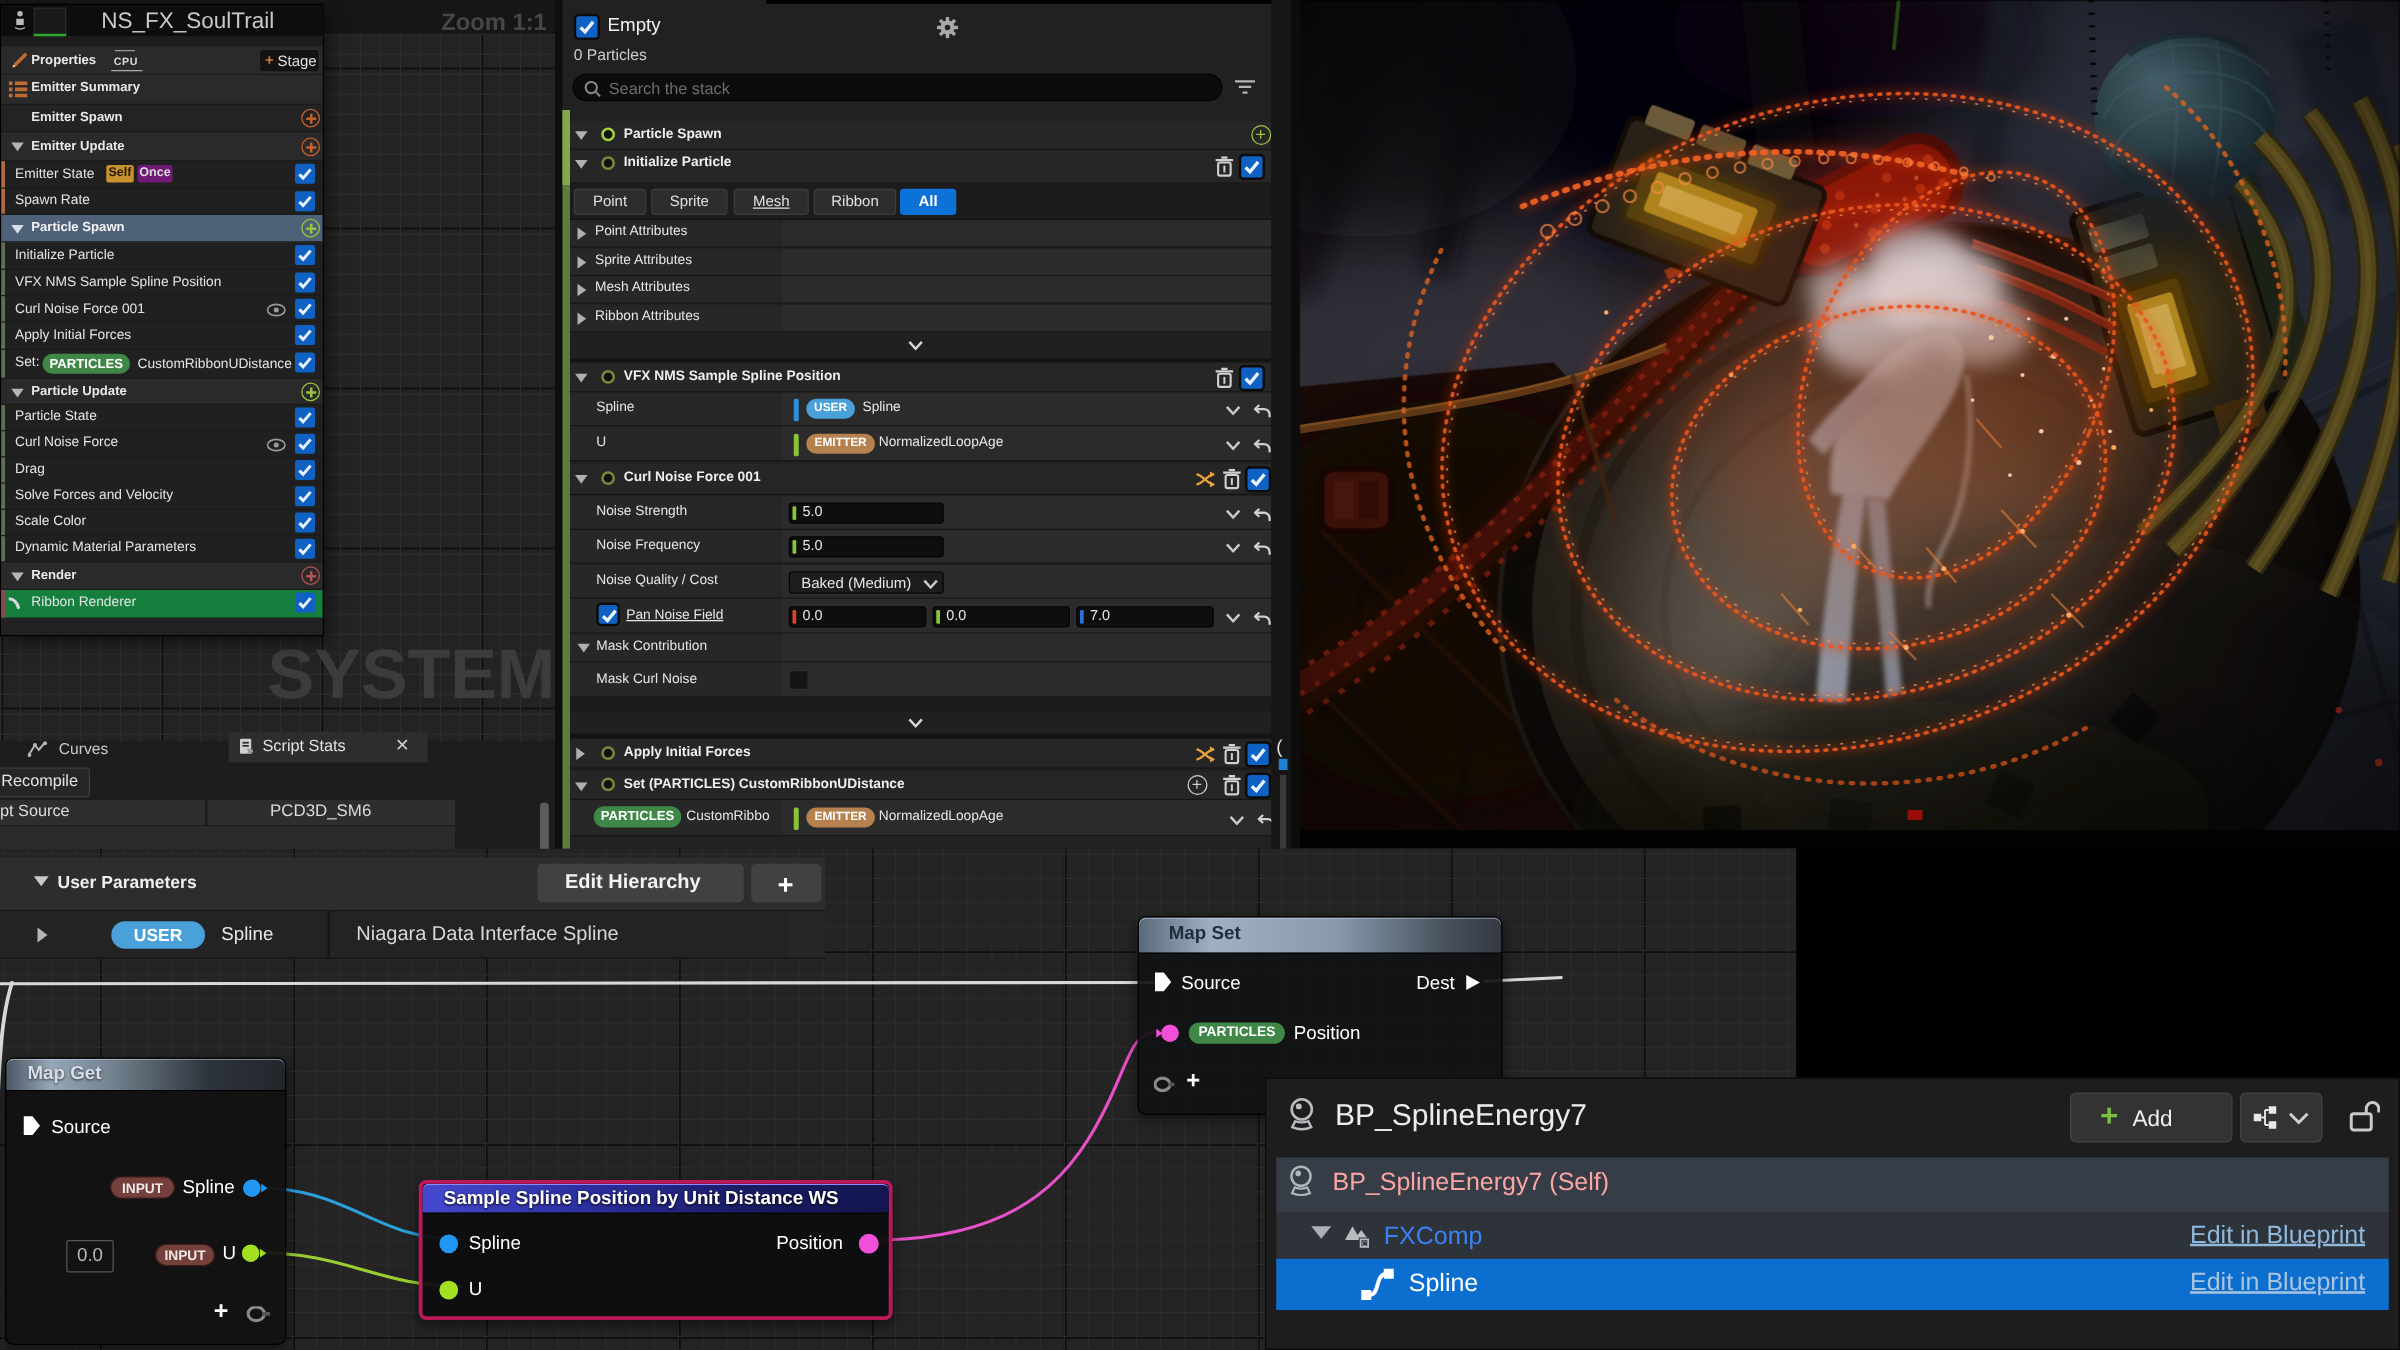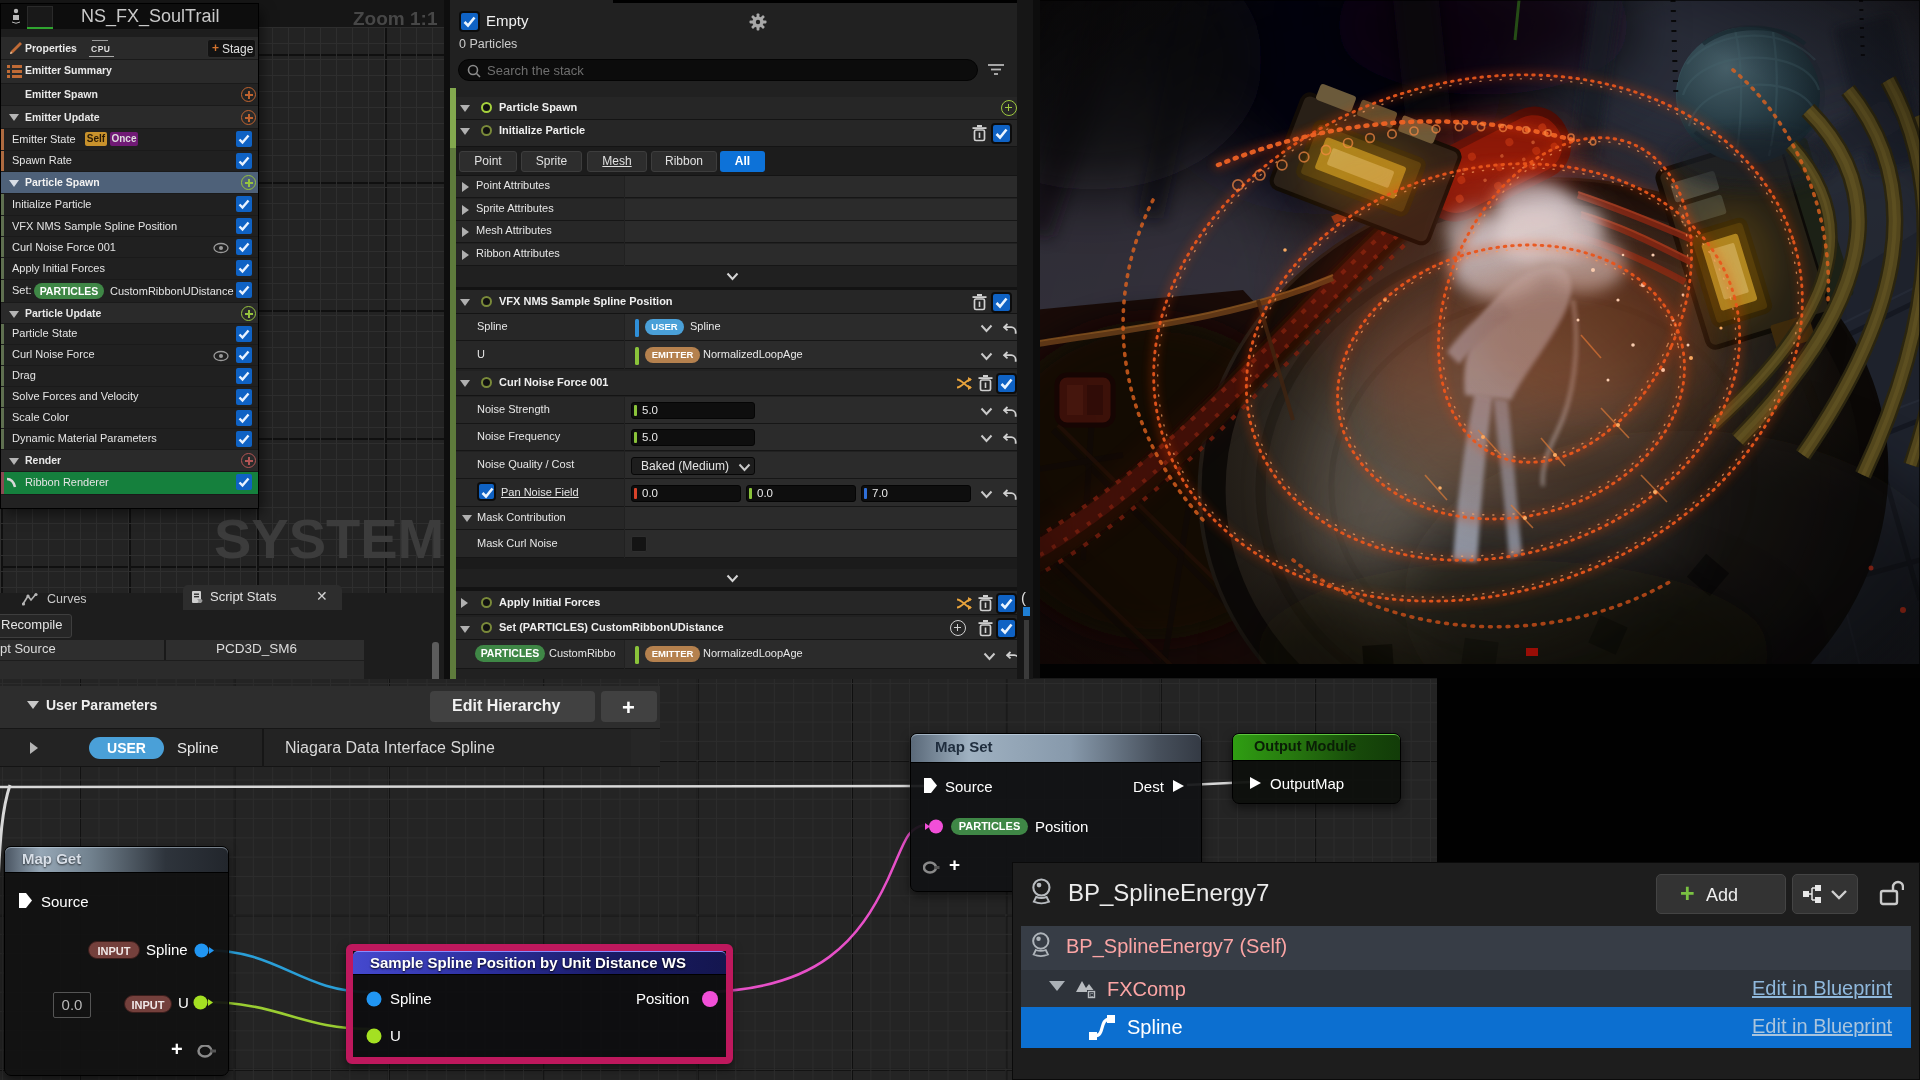--- a/index.html
+++ b/index.html
@@ -897,21 +897,21 @@
 <svg style="position:absolute;left:188px;top:148px;" width="22" height="15">
         <circle cx="7.5" cy="7.5" r="7" fill="#a4e022"></circle>
         <path d="M15 4 L20 7.5 L15 11z" fill="#a4e022"></path>
       </svg>
 <div style="position:absolute;left:166px;top:191px;font:bold 20px 'Liberation Sans';color:#fff;">+</div>
 <svg style="position:absolute;left:192px;top:198px;" width="20" height="13">
         <ellipse cx="8" cy="6" rx="6.5" ry="5.5" fill="none" stroke="#8a8a8a" stroke-width="2.5"></ellipse>
         <path d="M13 6 l6 0" stroke="#555" stroke-width="3"></path>
       </svg>
 </div>
-<div class="abs" style="left:346px;top:944px;width:373px;height:106px;background:rgba(14,14,16,0.95);border:7px solid #be185d;border-radius:6px;box-shadow:0 4px 10px rgba(0,0,0,0.5);">
+<div class="abs" style="left:335px;top:944px;width:373px;height:106px;background:rgba(14,14,16,0.95);border:3px solid #be185d;border-radius:6px;box-shadow:0 4px 10px rgba(0,0,0,0.5);">
 <div style="position:absolute;left:0;top:0;width:100%;height:24px;border-radius:5px 5px 0 0;background:linear-gradient(90deg,#4549cf 0%,#2c2f9e 35%,#191b64 70%,#14164f 100%);border-top:1.5px solid #8a8cff;border-bottom:1px solid #000;box-sizing:border-box;"></div>
 <div style="position:absolute;left:17px;top:3px;font:bold 15px 'Liberation Sans';color:#fff;text-shadow:0 1px 2px #000;">Sample Spline Position by Unit Distance WS</div>
 <svg style="position:absolute;left:13px;top:40px;" width="17" height="16">
         <circle cx="8" cy="8" r="7.5" fill="#2196f3"></circle>
       </svg>
 <div style="position:absolute;left:37px;top:39px;font:15px 'Liberation Sans';color:#fff;">Spline</div>
 <svg style="position:absolute;left:13px;top:77px;" width="17" height="16">
         <circle cx="8" cy="8" r="7.5" fill="#a4e022"></circle>
       </svg>
 <div style="position:absolute;left:37px;top:76px;font:15px 'Liberation Sans';color:#fff;">U</div>
@@ -935,28 +935,20 @@
         <path d="M2 4 L7 7.5 L2 11z" fill="#f24fd8"></path>
         <circle cx="13" cy="7.5" r="7" fill="#f24fd8"></circle>
       </svg>
 <div style="position:absolute;left:40px;top:84px;width:77px;height:17px;background:#3f8746;border-radius:9px;font:bold 11px 'Liberation Sans';color:#fff;text-align:center;line-height:17px;">PARTICLES</div>
 <div style="position:absolute;left:124px;top:84px;font:15px 'Liberation Sans';color:#fff;">Position</div>
 <svg style="position:absolute;left:12px;top:127px;" width="40" height="14">
         <ellipse cx="7" cy="6.5" rx="6" ry="5" fill="none" stroke="#8a8a8a" stroke-width="2.5"></ellipse>
         <path d="M11.5 6.5 l5 0" stroke="#555" stroke-width="3"></path>
       </svg>
 <div style="position:absolute;left:38px;top:120px;font:bold 19px 'Liberation Sans';color:#fff;">+</div>
-</div>
-<div class="abs" style="left:1232px;top:733px;width:167px;height:69px;background:rgba(14,16,13,0.95);border:1px solid #000;border-radius:7px;box-shadow:0 4px 10px rgba(0,0,0,0.5);">
-<div style="position:absolute;left:0;top:0;width:100%;height:27px;border-radius:6px 6px 0 0;background:linear-gradient(90deg,#2f9e12 0%,#27790f 35%,#17490a 75%,#123c08 100%);border-top:1.5px solid #5cc63e;border-bottom:1px solid #000;box-sizing:border-box;"></div>
-<div style="position:absolute;left:21px;top:4px;font:bold 14.5px 'Liberation Sans';color:#0a1e06;">Output Module</div>
-<svg style="position:absolute;left:16px;top:42px;" width="14" height="14">
-        <path d="M1 1 L12 7 L1 13 Z" fill="#fff"></path>
-      </svg>
-<div style="position:absolute;left:37px;top:41px;font:15px 'Liberation Sans';color:#fff;">OutputMap</div>
 </div>
 <div class="abs" style="left:1012px;top:862px;width:908px;height:218px;background:#1d1d1d;border:1px solid #0a0a0a;box-sizing:border-box;"></div>
 <svg style="position:absolute;left:1030px;top:878px;" width="22.799999999999997" height="26.599999999999998" viewBox="0 0 24 28">
       <circle cx="12" cy="10" r="8.5" fill="none" stroke="#b8bcc0" stroke-width="2.2"></circle>
       <circle cx="9.5" cy="7.5" r="2.5" fill="#b8bcc0"></circle>
       <path d="M4 25 q8 3.5 16 0 l-2.5 -5 q-5.5 2 -11 0 z" fill="none" stroke="#b8bcc0" stroke-width="2"></path>
     </svg>
 <div class="tx" style="position:absolute;left:1068px;top:879px;font:24px 'Liberation Sans';color:#ececec;">BP_SplineEnergy7</div>
 <div class="abs" style="left:1656px;top:874px;width:130px;height:40px;background:#333333;border:1px solid #444;border-radius:5px;box-sizing:border-box;"></div>
 <div class="tx" style="position:absolute;left:1680px;top:879px;font:bold 25px 'Liberation Sans';color:#7ac142;">+</div>
@@ -983,21 +975,21 @@
     </svg>
 <div class="tx" style="position:absolute;left:1066px;top:935px;font:20px 'Liberation Sans';color:#fca5a5;">BP_SplineEnergy7 (Self)</div>
 <div class="abs" style="left:1021px;top:970px;width:890px;height:37px;background:#2e333a;"></div>
 <div style="position:absolute;left:1049px;top:981px;width:0;height:0;border-left:8px solid transparent;border-right:8px solid transparent;border-top:10px solid #aab0b6;"></div>
 <svg class="abs" style="left:1073px;top:975px;" width="26" height="26">
       <path d="M3 17 L9 6 L13 13 L16 9 L22 17 Z" fill="#b8bcc0"></path>
       <rect x="14" y="15" width="9" height="9" fill="#2e333a"></rect>
       <rect x="15.5" y="16.5" width="6" height="6" fill="none" stroke="#b8bcc0" stroke-width="1.4"></rect>
       <text x="16.6" y="21.8" font-family="Liberation Sans" font-size="5.5" fill="#b8bcc0">C</text>
     </svg>
-<div class="tx" style="position:absolute;left:1107px;top:978px;font:20px 'Liberation Sans';color:#fca5a5;">FXComp</div>
+<div class="tx" style="position:absolute;left:1107px;top:978px;font:20px 'Liberation Sans';color:#3b82f6;">FXComp</div>
 <div class="tx" style="position:absolute;left:1752px;top:977px;font:20px 'Liberation Sans';color:#8fb8dc;"><u>Edit in Blueprint</u></div>
 <div class="abs" style="left:1021px;top:1007px;width:890px;height:41px;background:#0c6fd0;"></div>
 <svg class="abs" style="left:1087px;top:1012px;" width="30" height="30">
       <path d="M8 24 C18 24 12 7 23 7" stroke="#fff" stroke-width="3.2" fill="none"></path>
       <rect x="2" y="20" width="8" height="8" fill="#fff"></rect>
       <rect x="20" y="3" width="8" height="8" fill="#fff"></rect>
     </svg>
 <div class="tx" style="position:absolute;left:1127px;top:1016px;font:20px 'Liberation Sans';color:#ffffff;">Spline</div>
 <div class="tx" style="position:absolute;left:1752px;top:1015px;font:20px 'Liberation Sans';color:#a9c4dd;"><u>Edit in Blueprint</u></div>
 </div>

